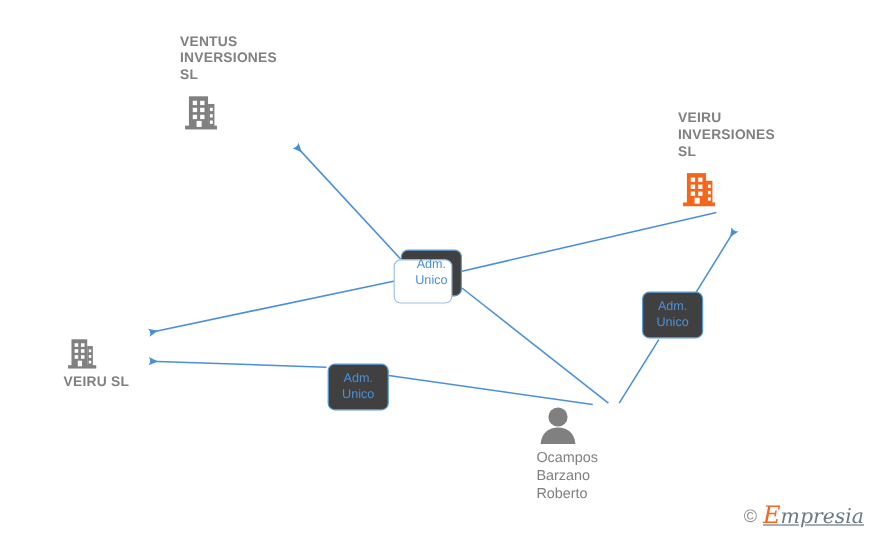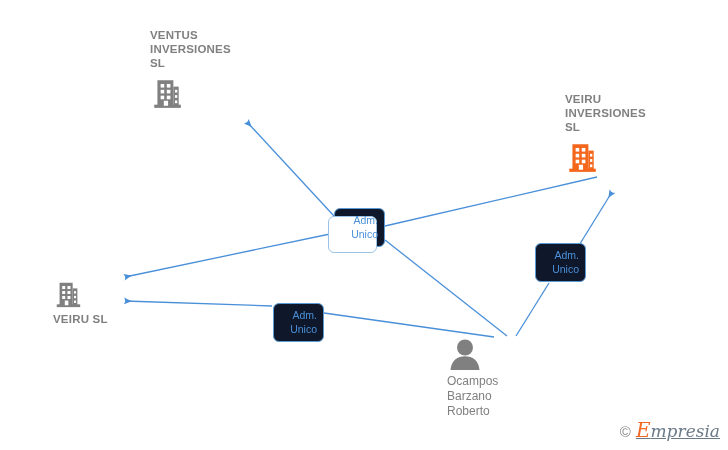--- a/index.html
+++ b/index.html
@@ -45,22 +45,22 @@
   }
   .icon-wrap {
     display: block;
     line-height: 0;
   }
   .edge-label {
     position: absolute;
     color: #4a90d9;
     font-size: 10.5px;
     line-height: 14px;
-    text-align: right;
-    background: #0f172a;
+    text-align: center;
+    background: #404040;
     border: 1.4px solid #5b9bd5;
     border-radius: 6px;
     padding: 4px 6px 5px 6px;
     white-space: pre-line;
     box-sizing: border-box;
   }
   .edge-label.stacked::before {
     content: "";
     position: absolute;
     left: -7px;

